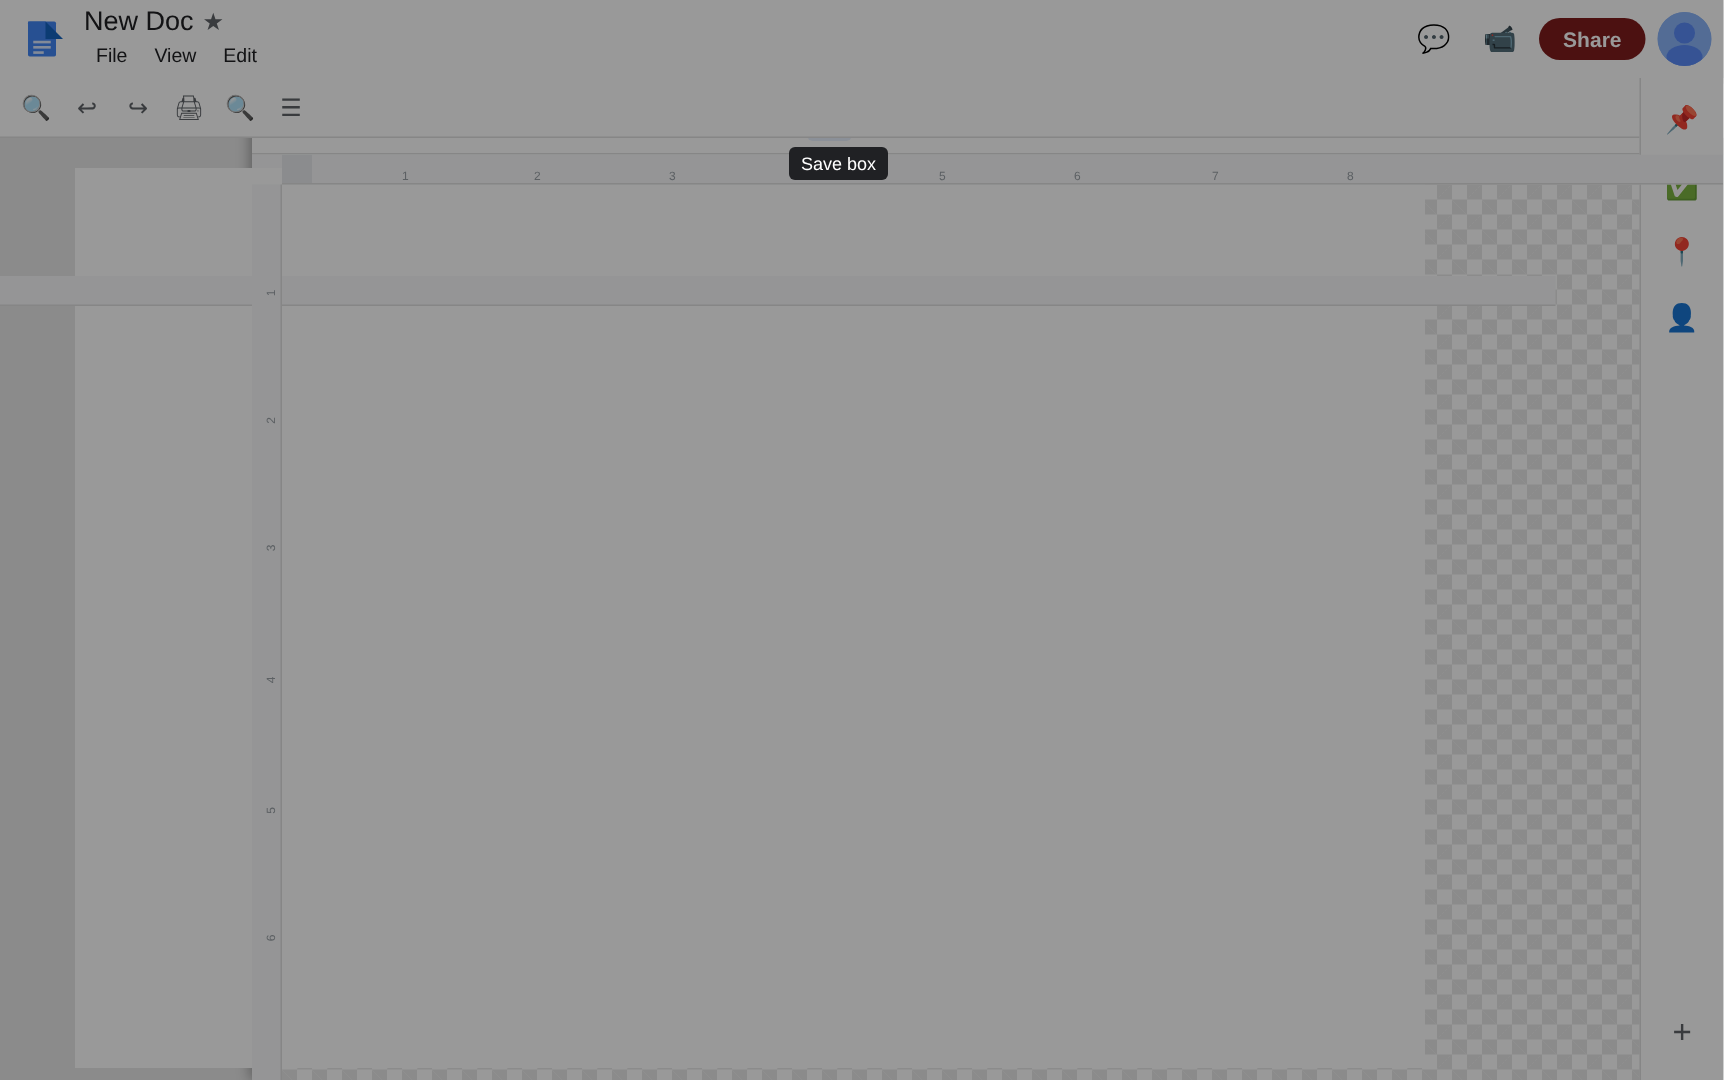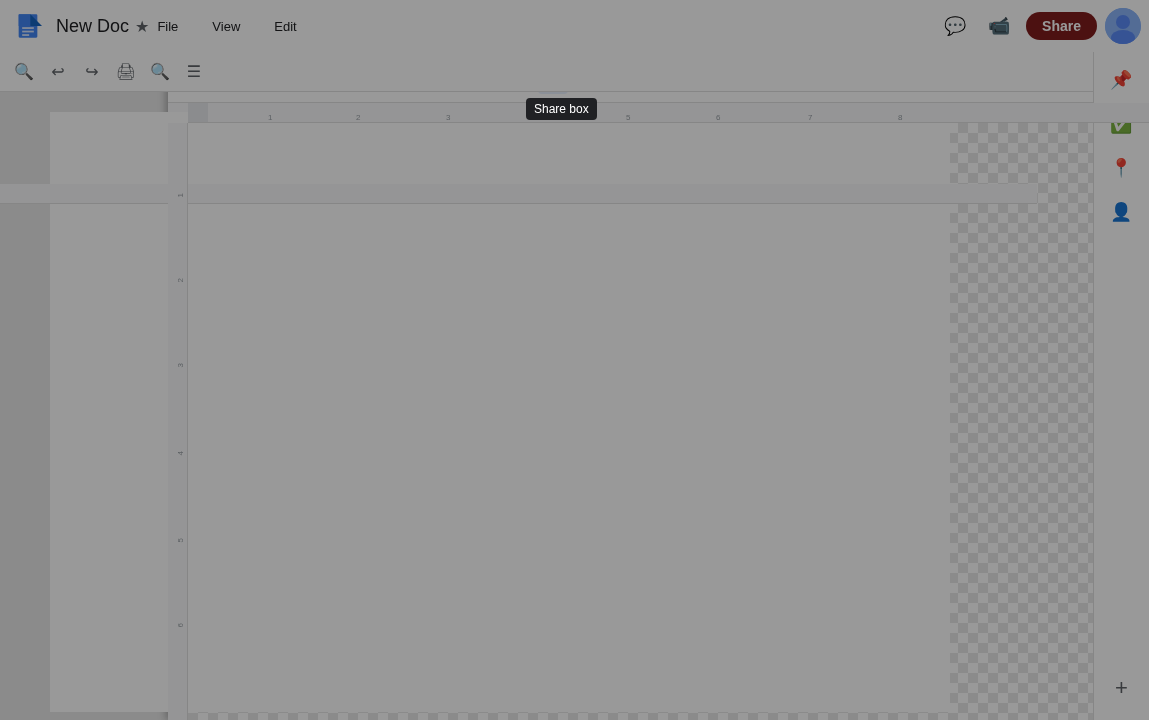--- a/index.html
+++ b/index.html
@@ -44,21 +44,21 @@
       margin-right: 4px;
     }
 
     .docs-logo svg {
       width: 28px;
       height: 28px;
     }
 
     .docs-title-area {
       display: flex;
-      flex-direction: row;
+      flex-direction: column;
       margin-right: 8px;
     }
 
     .docs-title-row {
       display: flex;
       align-items: center;
       gap: 6px;
     }
 
     .docs-title {
@@ -69,21 +69,21 @@
     .docs-star {
       font-size: 16px;
       color: #5f6368;
     }
 
     .docs-menu-bar {
       display: flex;
       align-items: center;
       font-size: 13px;
       color: #202124;
-      gap: 18px;
+      gap: 2px;
       text-align: center;
     }
 
     .docs-menu-item {
       padding: 4px 8px;
       border-radius: 4px;
       cursor: pointer;
     }
 
     
@@ -738,21 +738,21 @@
     </div>
 
     <div class="drawing-toolbar-icon">
       <svg width="16" height="16" viewBox="0 0 24 24" fill="currentColor">
         <path d="M21 19V5c0-1.1-.9-2-2-2H5c-1.1 0-2 .9-2 2v14c0 1.1.9 2 2 2h14c1.1 0 2-.9 2-2zM8.5 13.5l2.5 3.01L14.5 12l4.5 6H5l3.5-4.5z"></path>
       </svg>
     </div>
   </div>
 
   <div class="tooltip" style="top: 98px; left: 358px;">
-    <span>Share box</span>
+    <span>Save box</span>
   </div>
 
   <div class="drawing-canvas-area">
 
     <div class="drawing-ruler-h">
       <div style="position:absolute; left:0; top:0; bottom:0; width:20px; background:#e8eaed;"></div>
 
       <div style="position:relative; left:20px; right:0; height:100%; display:flex;">
         <div class="ruler-tick" style="left:60px;">1</div>
         <div class="ruler-tick" style="left:148px;">2</div>

